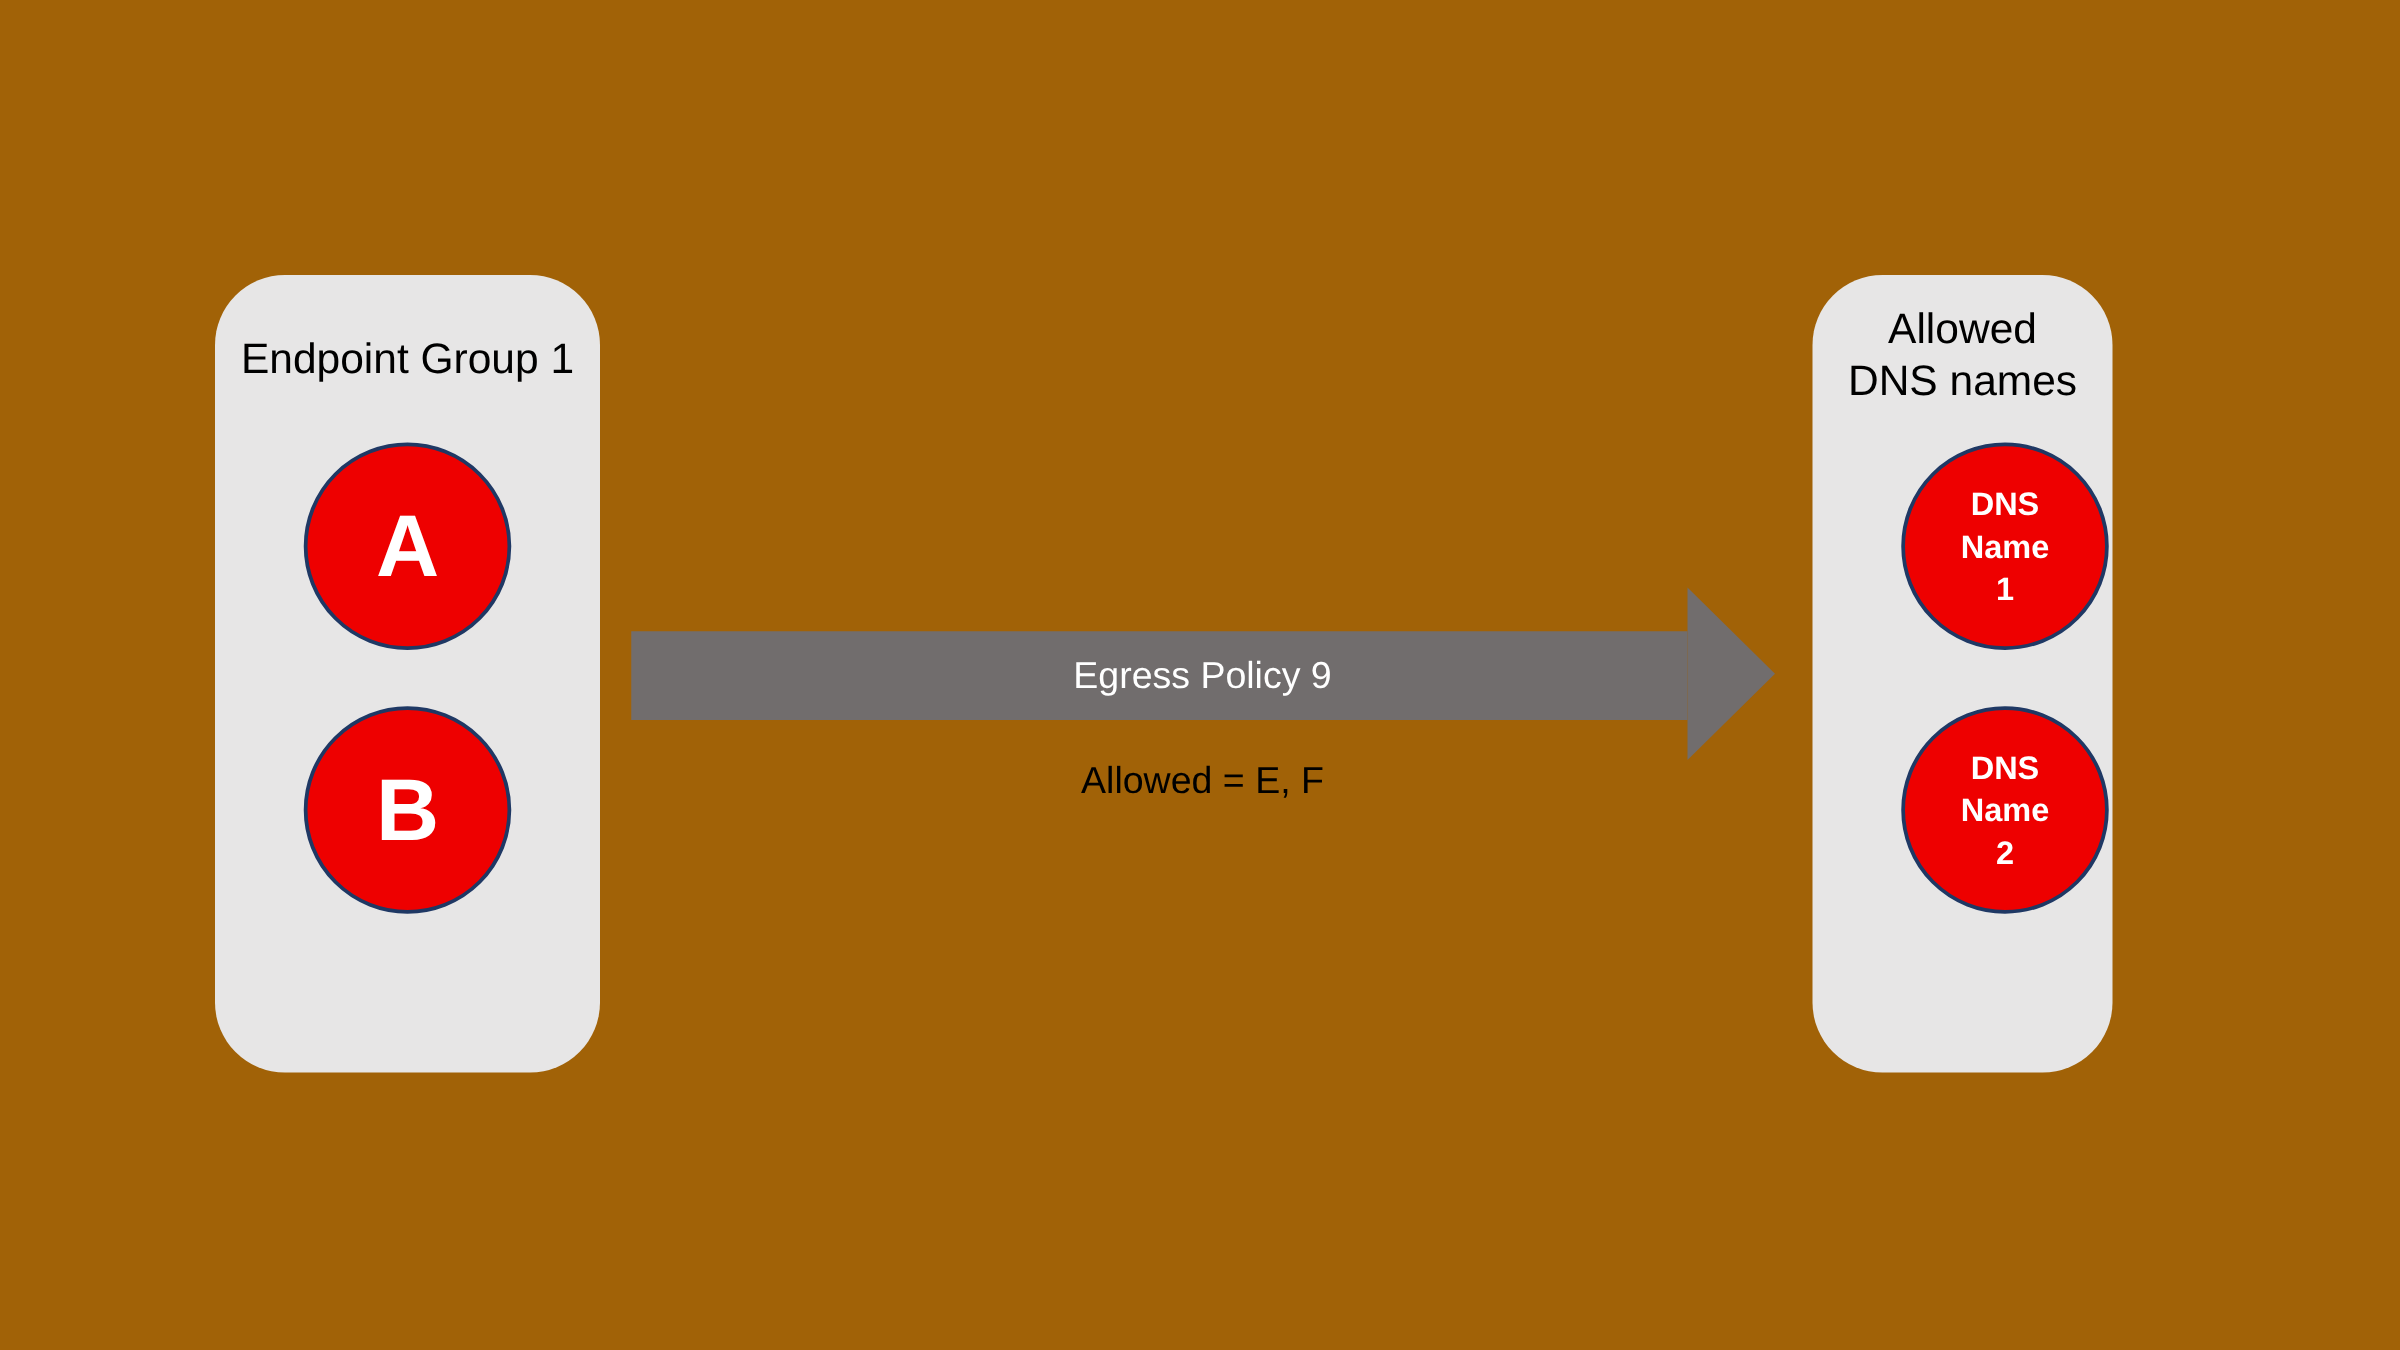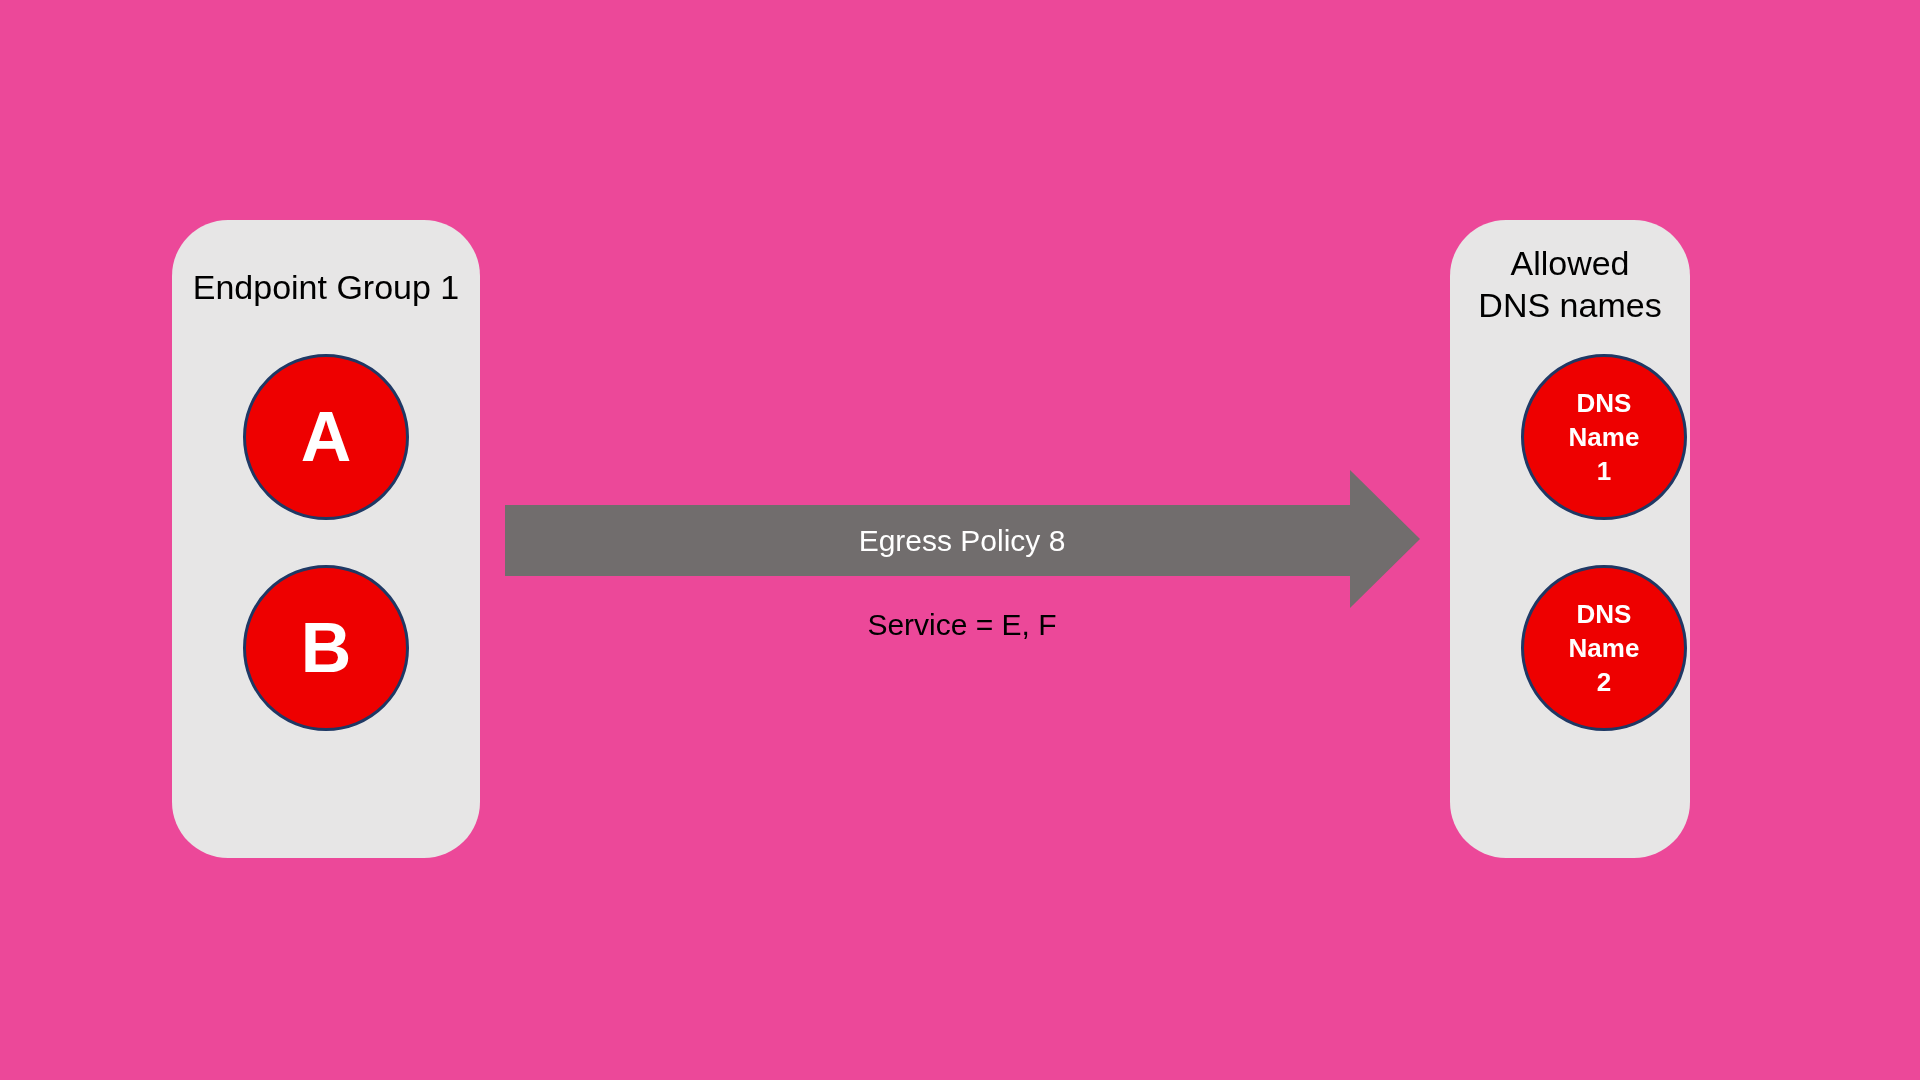--- a/index.html
+++ b/index.html
@@ -4,21 +4,21 @@
 <style>
   html, body { margin: 0; padding: 0; }
   body {
     font-family: "Liberation Sans", sans-serif;
     background: #ffffff;
   }
   .canvas {
     position: relative;
     width: 1920px;
     height: 1080px;
-    background: #ec4899;
+    background: #a16207;
     overflow: hidden;
   }
   .panel {
     position: absolute;
     top: 220px;
     height: 638px;
     background: var(--panel_bg, #e7e6e6);
     border-radius: 56px;
   }
   .panel.left  { left: 172px; width: 308px; }
@@ -101,22 +101,22 @@
 <div class="canvas">
 
   <div class="panel left">
     <div class="panel-title">Endpoint Group 1</div>
     <div class="node big pos-top">A</div>
     <div class="node big pos-bottom">B</div>
   </div>
 
   <div class="arrow-shaft"></div>
   <div class="arrow-head"></div>
-  <div class="arrow-label">Egress Policy 8</div>
-  <div class="arrow-sublabel">Service = E, F</div>
+  <div class="arrow-label">Egress Policy 9</div>
+  <div class="arrow-sublabel">Allowed = E, F</div>
 
   <div class="panel right">
     <div class="panel-title">Allowed
 DNS names</div>
     <div class="node small pos-top">DNS
 Name
 1</div>
     <div class="node small pos-bottom">DNS
 Name
 2</div>

